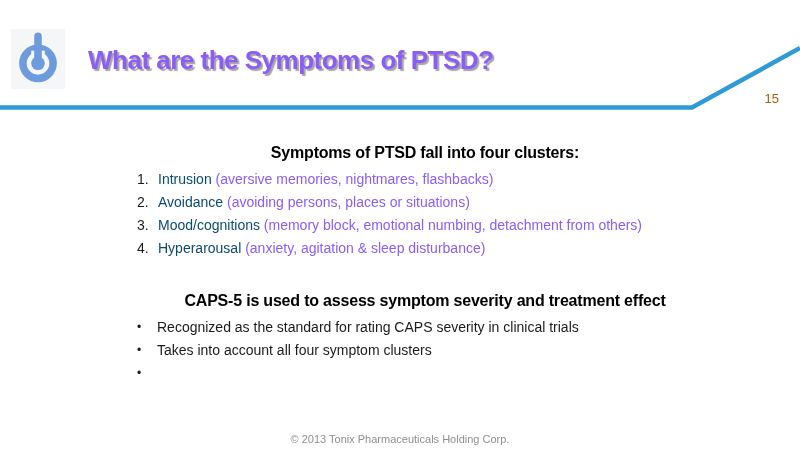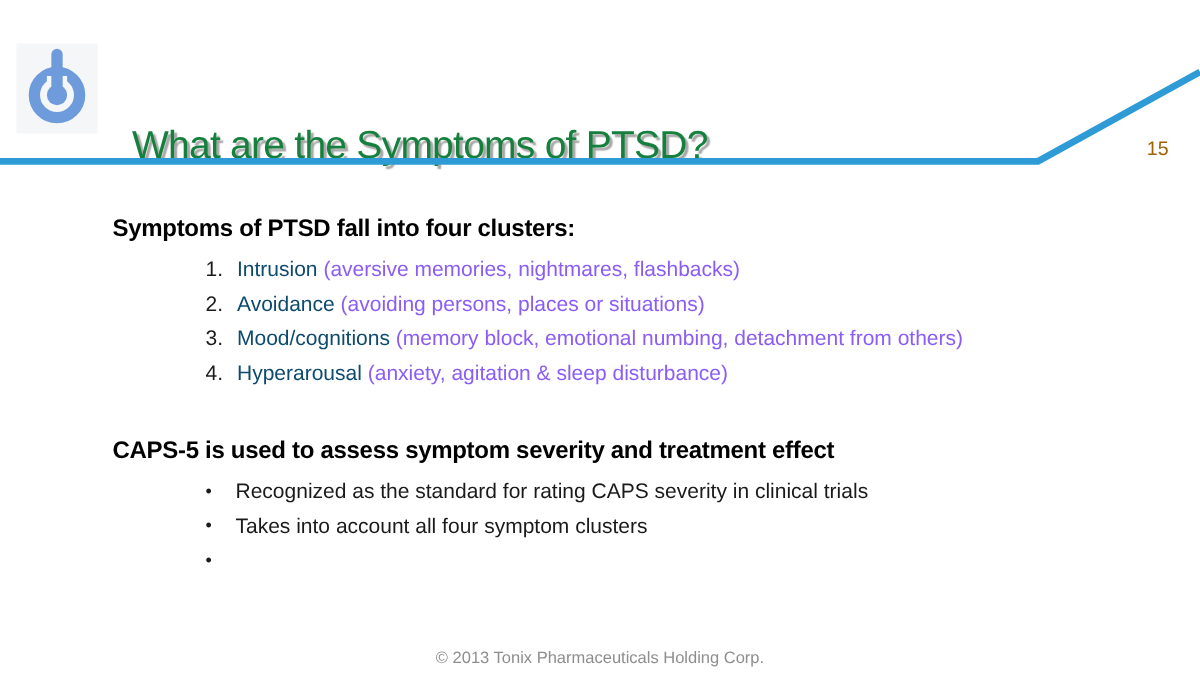--- a/index.html
+++ b/index.html
@@ -12,36 +12,35 @@
 
   
   .logo-box {
     position: absolute; left: 11px; top: 29px;
     width: 54px; height: 60px;
     background: #f5f6f8;
     display: flex; align-items: center; justify-content: center;
   }
   .slide-title {
     position: absolute; left: 88px; top: 45px;
-    font-size: 26px; font-weight: normal; color: #15803d;
+    font-size: 26px; font-weight: bold; color: #8b5cf6;
     letter-spacing: -0.5px; white-space: nowrap;
     text-shadow: 2px 2px 1px rgba(90,90,90,0.55);
-    margin-top: 36px;
   }
   .accent-line { position: absolute; left: 0; top: 0; width: 800px; height: 449px; pointer-events: none; }
   .page-number {
     position: absolute; right: 21px; top: 91px;
     font-size: 13px; color: #a16207;
   }
 
   
   .content { position: absolute; left: 75px; top: 144px; width: 700px; }
   .section-heading {
     font-size: 16px; font-weight: bold; color: #000000;
-    letter-spacing: -0.2px; margin: 0; white-space: nowrap;
+    letter-spacing: -0.2px; margin: 0; white-space: nowrap; text-align: center;
   }
   .cluster-list { margin: 7px 0 0 62px; padding: 0; list-style: none; }
   .cluster-item { display: flex; margin-bottom: 3px; line-height: 20px; font-size: 14px; }
   .cluster-number { color: #1a1a1a; width: 21px; flex: 0 0 21px; }
   .cluster-text { max-width: 500px; color: #1a1a1a; }
   .cluster-term { color: #0c4a6e; }
   .cluster-detail { color: #8b5cf6; }
 
   .caps-heading { margin-top: 34px; }
 

